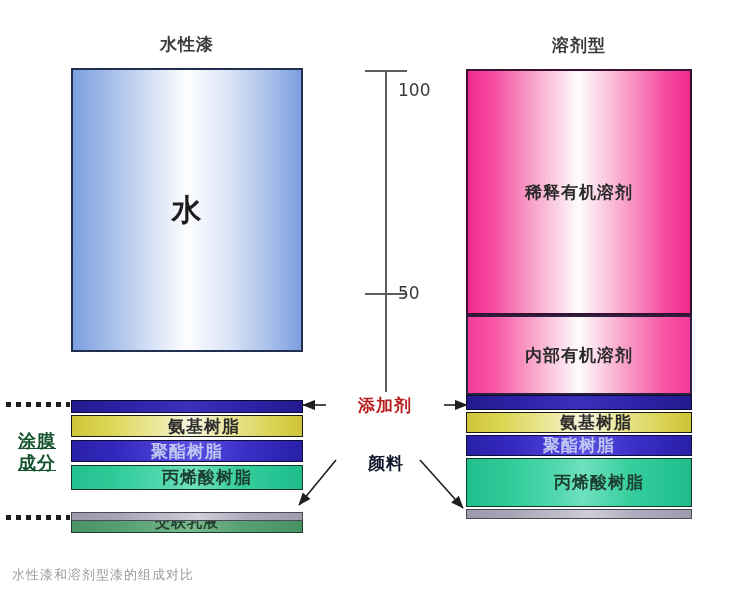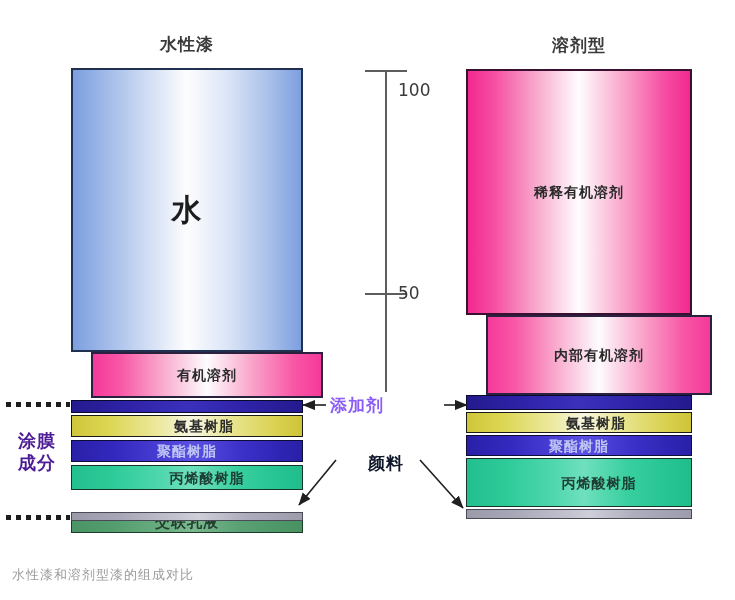--- a/index.html
+++ b/index.html
@@ -48,42 +48,41 @@
     position: absolute;
     left: 0;
     width: 100%;
     box-sizing: border-box;
     display: flex;
     align-items: center;
     justify-content: center;
     overflow: hidden;
   }
   .seg .seg-label {
-    font-size: 14px;
+    font-size: 17px;
     font-weight: 600;
     white-space: nowrap;
     line-height: 1;
     letter-spacing: 1px;
   }
 
   
   .s-water {
     border: 2px solid #20304e;
     background: linear-gradient(to right,
         #7d9fe0 0%, #9fb9e8 14%, #cfdcf4 32%,
         #fdfdfe 50%, #dbe5f7 68%, #a8c0ea 86%, #7d9fe0 100%);
   }
   .s-water .seg-label { font-size: 30px; color: #1d1d1d; font-weight: 700; }
 
   .s-pink {
     border: 2px solid #2a2140;
     background: linear-gradient(to right,
         #f5399a 0%, #f857a6 12%, #f9a8cc 30%,
         #fdfcfd 50%, #f9a3c9 70%, #f857a6 88%, #f5399a 100%);
-    margin-left: 20px;
   }
   .s-pink .seg-label { color: #2a2a2a; }
 
   .s-pink-top {
     border: 2px solid #3a1030;
     background: linear-gradient(to right,
         #f2298f 0%, #f64fa3 12%, #f8a6cb 30%,
         #fefdfe 50%, #f9a5ca 70%, #f64fa3 88%, #f2298f 100%);
   }
   .s-pink-top .seg-label { color: #2a2a2a; }
@@ -160,23 +159,24 @@
   }
   #tick-label-100 { top: 74px; margin-top: 8px; }
   #tick-label-50  { top: 285px; }
 
   
   #additive-label {
     position: absolute;
     left: 330px;
     top: 394px;
     width: 110px;
+    text-align: center;
     font-size: 17px;
     font-weight: 600;
-    color: #8b5cf6;
+    color: #b91c1c;
     letter-spacing: 1px;
     white-space: nowrap;
   }
   #pigment-label {
     position: absolute;
     left: 338px;
     top: 452px;
     width: 96px;
     text-align: center;
     font-size: 17px;
@@ -188,23 +188,24 @@
 
   
   #coating-label {
     position: absolute;
     left: 6px;
     top: 430px;
     width: 62px;
     text-align: center;
     font-size: 18px;
     font-weight: 700;
-    color: #4c1d95;
+    color: #14532d;
     line-height: 1.22;
     letter-spacing: 1px;
+    text-decoration: underline;
   }
   .dotted-rule {
     position: absolute;
     left: 6px;
     width: 64px;
     height: 5px;
     background-image: repeating-linear-gradient(
         to right, #1d1d1d 0px, #1d1d1d 5px, transparent 5px, transparent 10px);
   }
   #dotted-top    { top: 402px; }
@@ -235,23 +236,20 @@
 
 <div id="stage">
 
   <div id="title-left" class="col-title">水性漆</div>
   <div id="title-right" class="col-title">溶剂型</div>
 
   <div id="bar-left" class="bar">
       <div class="seg s-water" style="top: 0px; height: 284px;">
         <span class="seg-label">水</span>
       </div>
-      <div class="seg s-pink" style="top: 284px; height: 46px;">
-        <span class="seg-label">有机溶剂</span>
-      </div>
       <div class="seg s-navy" style="top: 332px; height: 13px;">
         <span class="seg-label"></span>
       </div>
       <div class="seg s-yellow" style="top: 347px; height: 22px;">
         <span class="seg-label">氨基树脂</span>
       </div>
       <div class="seg s-blue" style="top: 372px; height: 22px;">
         <span class="seg-label">聚酯树脂</span>
       </div>
       <div class="seg s-teal" style="top: 397px; height: 25px;">

